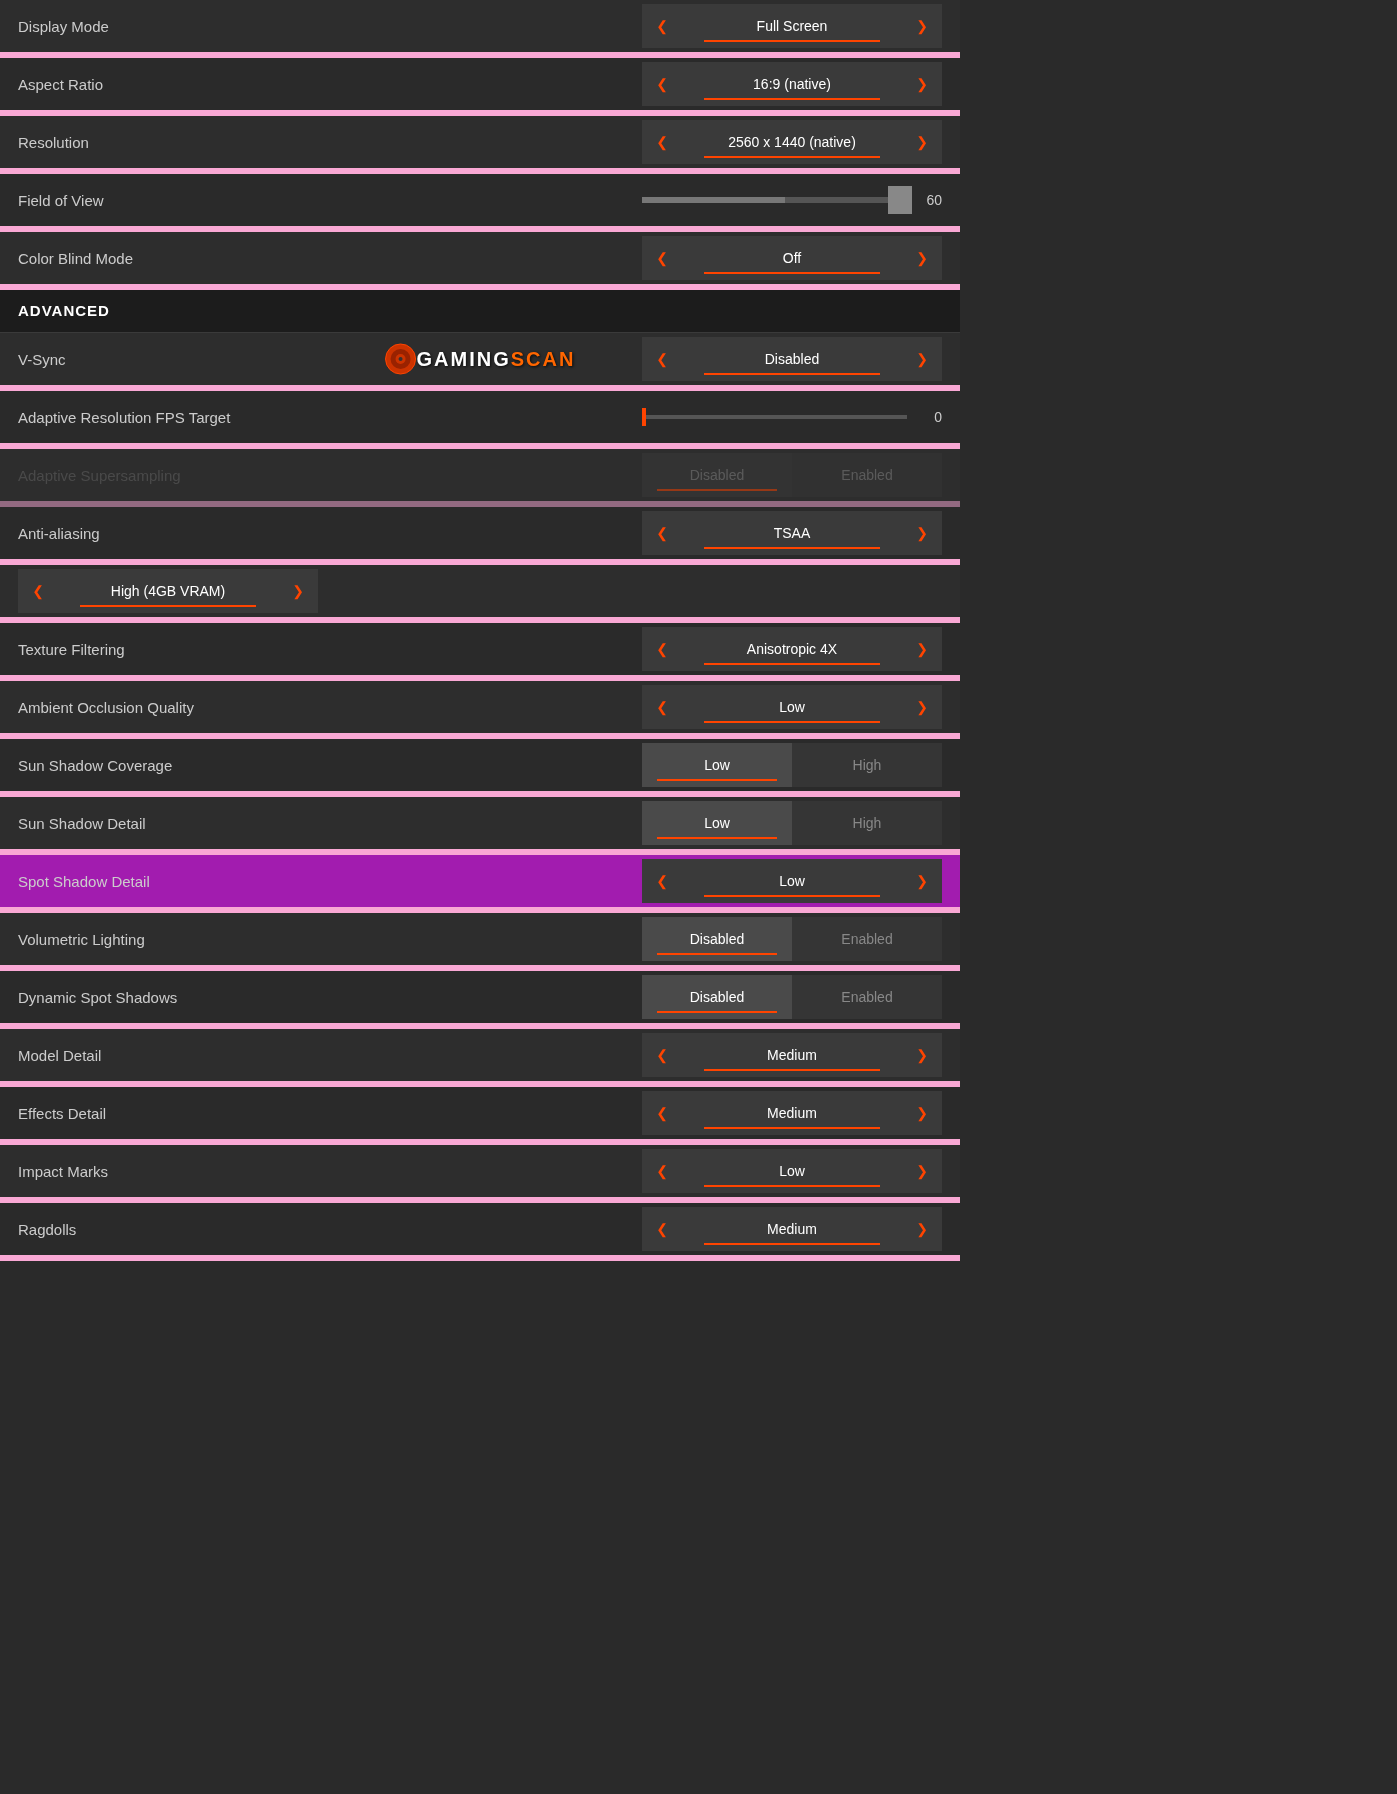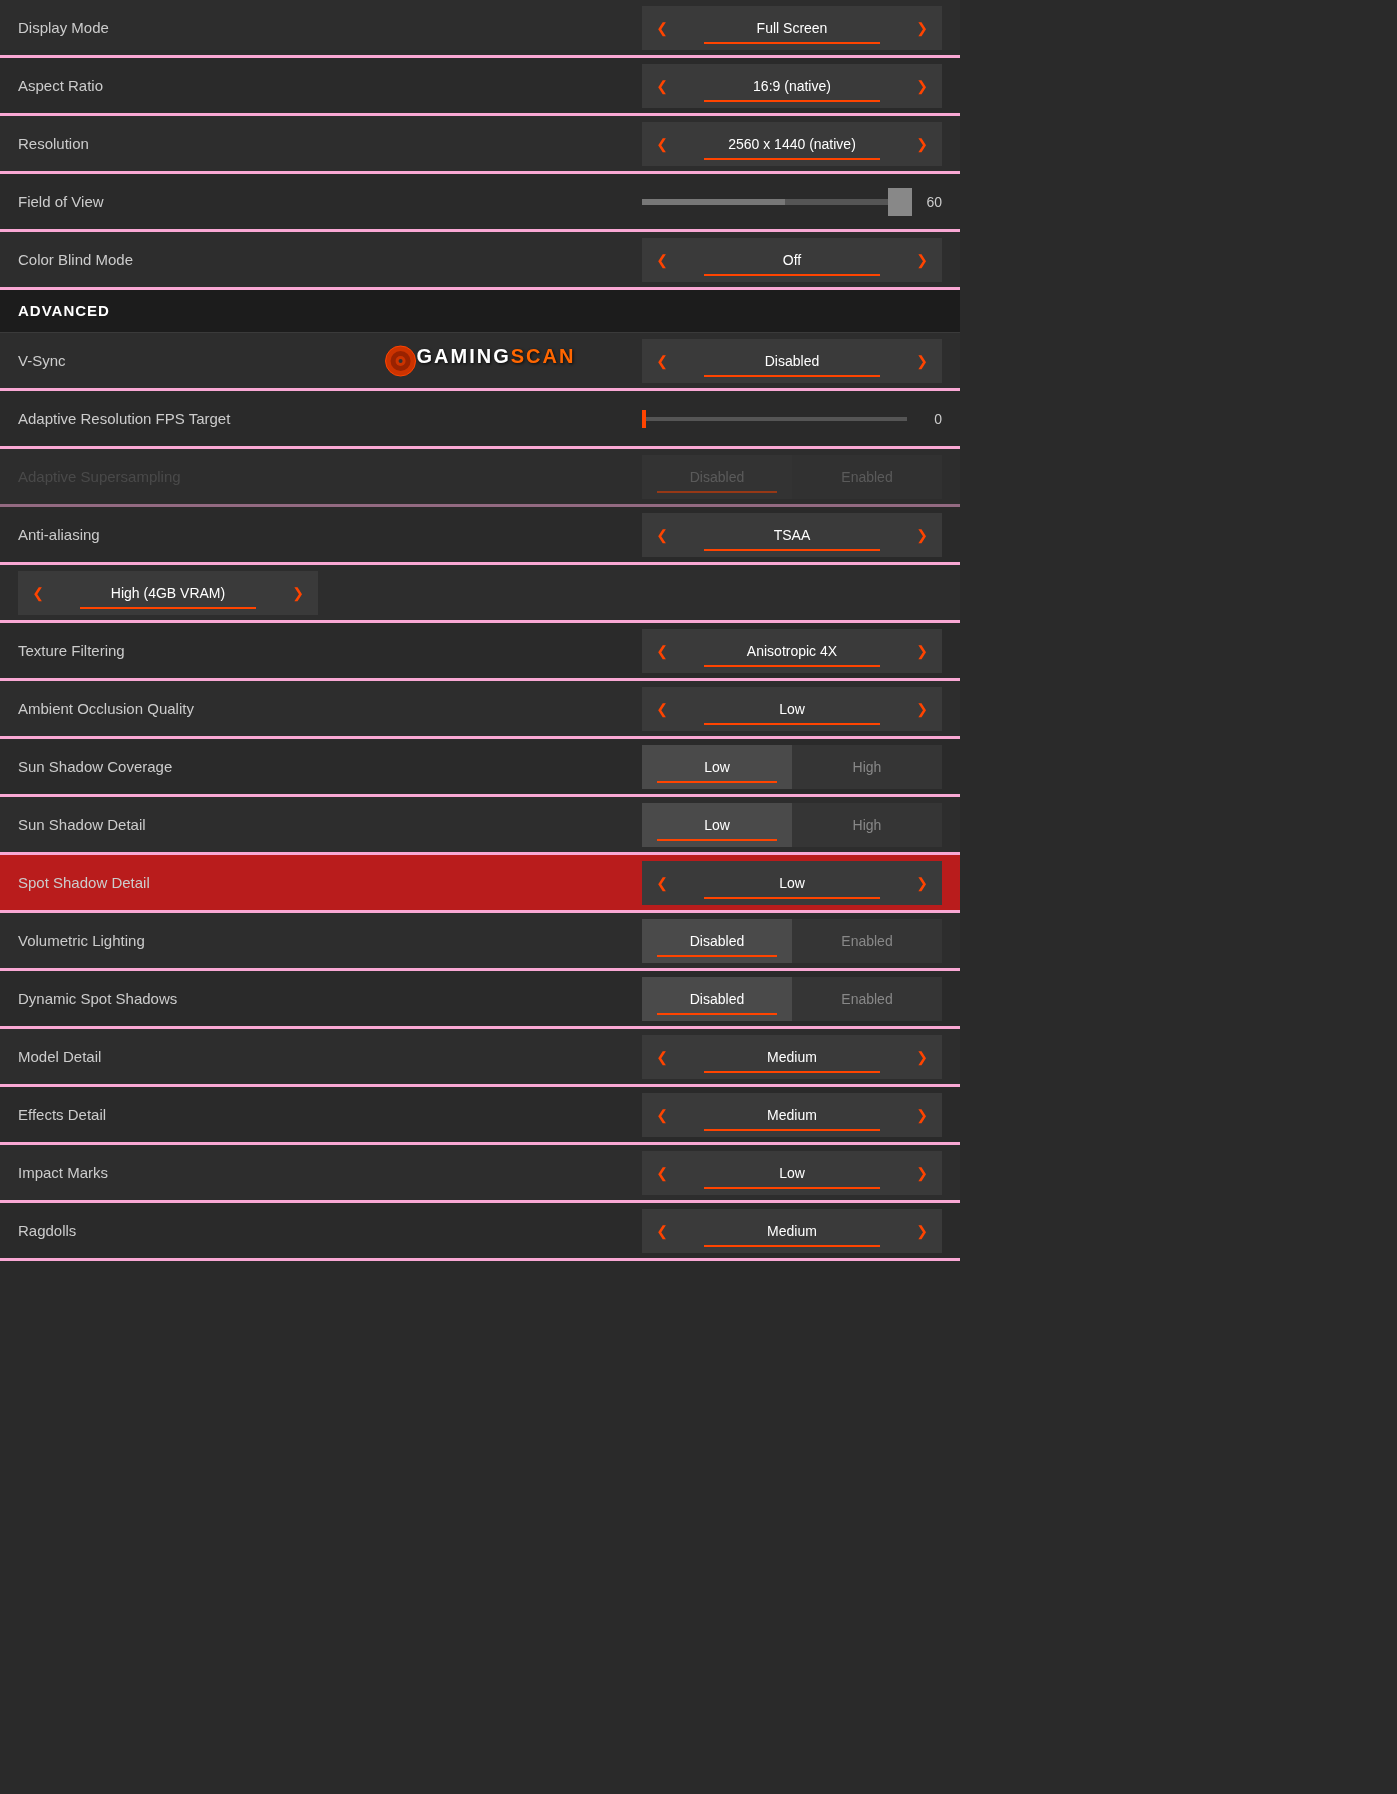--- a/index.html
+++ b/index.html
@@ -15,21 +15,21 @@
       width: 960px;
       background: #2d2d2d;
     }
 
     .setting-row {
       display: flex;
       align-items: center;
       justify-content: space-between;
       padding: 0 18px;
       height: 58px;
-      border-bottom: 3px solid #f9a8d4;
+      border-bottom: 6px solid #f9a8d4;
       background: #2d2d2d;
       position: relative;
     }
 
     .setting-row:nth-child(odd) {
       background: #2a2a2a;
     }
 
     .setting-label {
       font-size: 15px;
@@ -311,21 +311,21 @@
           <span class="chevron-left"></span>
         </button>
       <div class="arrow-value">
         <span>Disabled</span>
       </div>
       <button class="arrow-btn">
           <span class="chevron-right"></span>
         </button>
     </div>
 
-    <div style="position:absolute; left:50%; top:50%; transform:translate(-50%,-50%); display:flex; align-items:flex-start; gap:0; pointer-events:none; z-index:10;">
+    <div style="position:absolute; left:50%; top:50%; transform:translate(-50%,-50%); display:flex; align-items:center; gap:0; pointer-events:none; z-index:10;">
       <svg width="32" height="32" viewBox="0 0 32 32">
         <circle cx="16" cy="16" r="15" fill="#cc3300" stroke="#ff4400" stroke-width="1"></circle>
         <circle cx="16" cy="16" r="10" fill="#992200"></circle>
         <circle cx="16" cy="16" r="5" fill="#cc3300"></circle>
         <circle cx="16" cy="16" r="2" fill="#333"></circle>
       </svg>
       <span style="font-size:20px;font-weight:bold;color:#ffffff;letter-spacing:2px;text-shadow:1px 1px 3px rgba(0,0,0,0.8);">GAMING<span style="color:#ff6600;">SCAN</span></span>
     </div>
   </div>
 
@@ -415,21 +415,21 @@
   </div>
 
   <div class="setting-row" style="background:#2d2d2d;">
     <span class="setting-label">Sun Shadow Detail</span>
     <div class="toggle-control">
       <button class="toggle-btn active">Low</button>
       <button class="toggle-btn inactive">High</button>
     </div>
   </div>
 
-  <div class="setting-row" style="background:#b91c1c;">
+  <div class="setting-row" style="background:#a21caf;">
     <span class="setting-label">Spot Shadow Detail</span>
     <div class="arrow-control">
       <button class="arrow-btn">
           <span class="chevron-left"></span>
         </button>
       <div class="arrow-value">
         <span>Low</span>
       </div>
       <button class="arrow-btn">
           <span class="chevron-right"></span>

